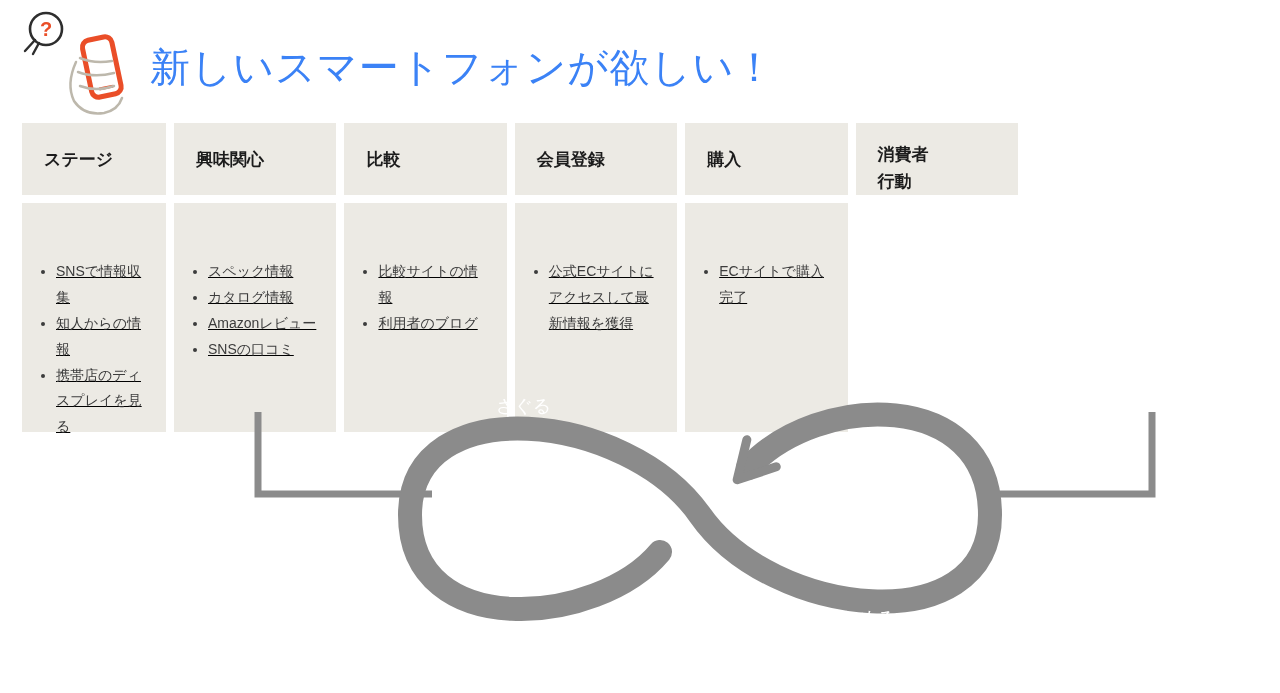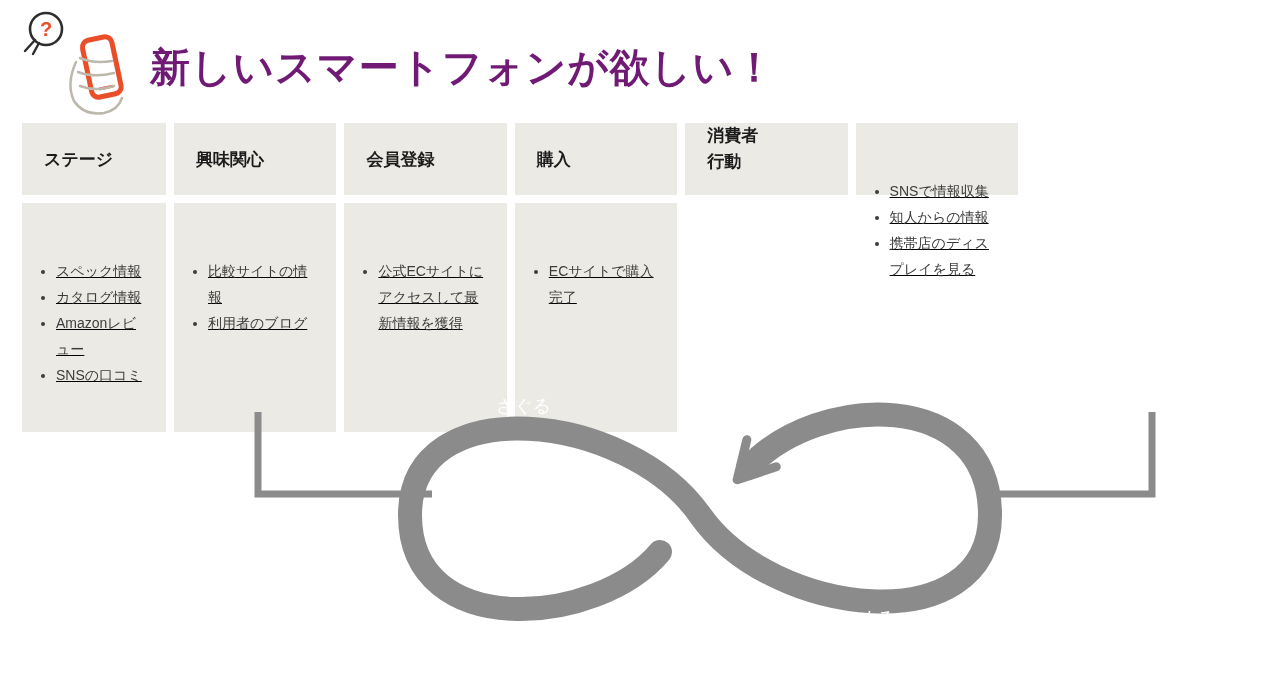--- a/index.html
+++ b/index.html
@@ -3,41 +3,41 @@
 <meta charset="utf-8">
 <style>
   html,body{margin:0;padding:0;}
   body{
     width:1280px;height:693px;position:relative;overflow:hidden;
     background:#ffffff;
     font-family:"Liberation Sans","DejaVu Sans",sans-serif;
   }
   .page-title{
     position:absolute;left:150px;top:40px;
-    font-size:40px;font-weight:700;color:#701a75;letter-spacing:1px;
+    font-size:40px;font-weight:400;color:#3b82f6;letter-spacing:1px;
     white-space:nowrap;
   }
   .header-icon-svg{position:absolute;left:14px;top:6px;z-index:4;}
 
   .journey-table{
     position:absolute;left:22px;top:123px;width:996px;
     display:grid;
     grid-template-columns:144px repeat(5,1fr);
     grid-template-rows:72px 229px;
     gap:8px;
     z-index:1;
   }
   .cell{background:#ECEAE4;}
   .th{
     display:flex;align-items:center;
     padding:0 8px 0 22px;
     font-weight:bold;font-size:17px;color:#1c1c1c;
   }
   .stage-label{
-    display:flex;flex-direction:column;justify-content:flex-start;
+    display:flex;flex-direction:column;justify-content:flex-end;
     padding-left:22px;
     font-weight:bold;font-size:17px;color:#1c1c1c;line-height:1.55;
   }
   .td-list{padding:56px 18px 0 12px;text-decoration:underline;}
   .td-list ul{margin:0;padding-left:22px;list-style:disc;}
   .td-list li{
     font-size:14px;color:#3c3c3c;line-height:1.85;margin:0;
   }
 
   .loop-svg{position:absolute;left:0;top:0;z-index:2;pointer-events:none;}
@@ -68,20 +68,23 @@
 </svg>
 
 <div class="page-title">新しいスマートフォンが欲しい！</div>
 
 <div class="journey-table">
   <div class="cell th">
     <span>ステージ</span>
   </div>
   <div class="cell th">
     <span>興味関心</span>
+  </div>
+  <div class="cell th">
+    <span>比較</span>
   </div>
   <div class="cell th">
     <span>会員登録</span>
   </div>
   <div class="cell th">
     <span>購入</span>
   </div>
 
   <div class="cell stage-label">
     <span>消費者</span>

